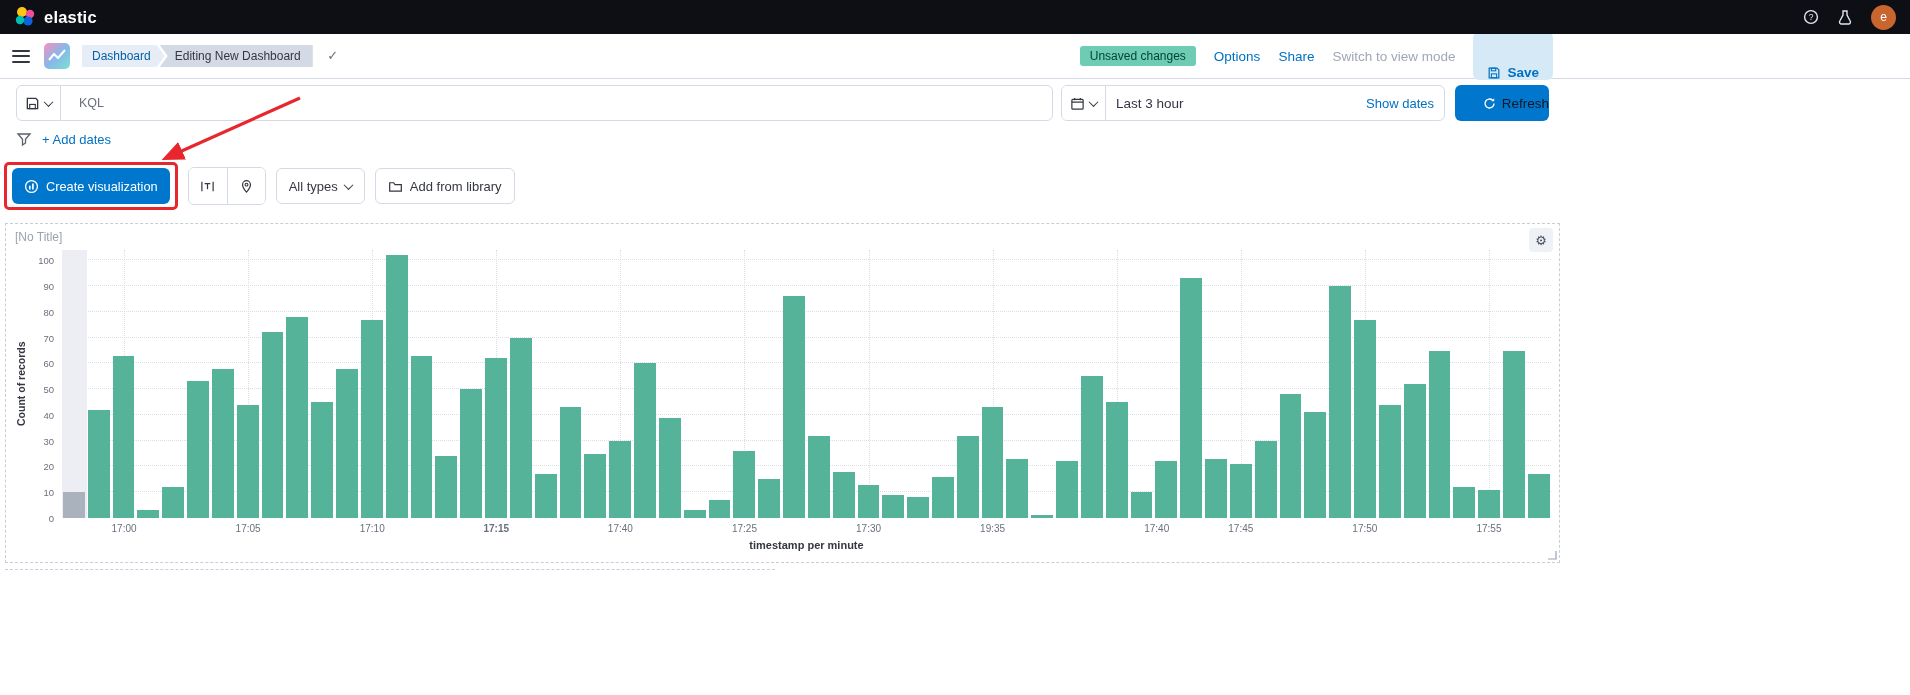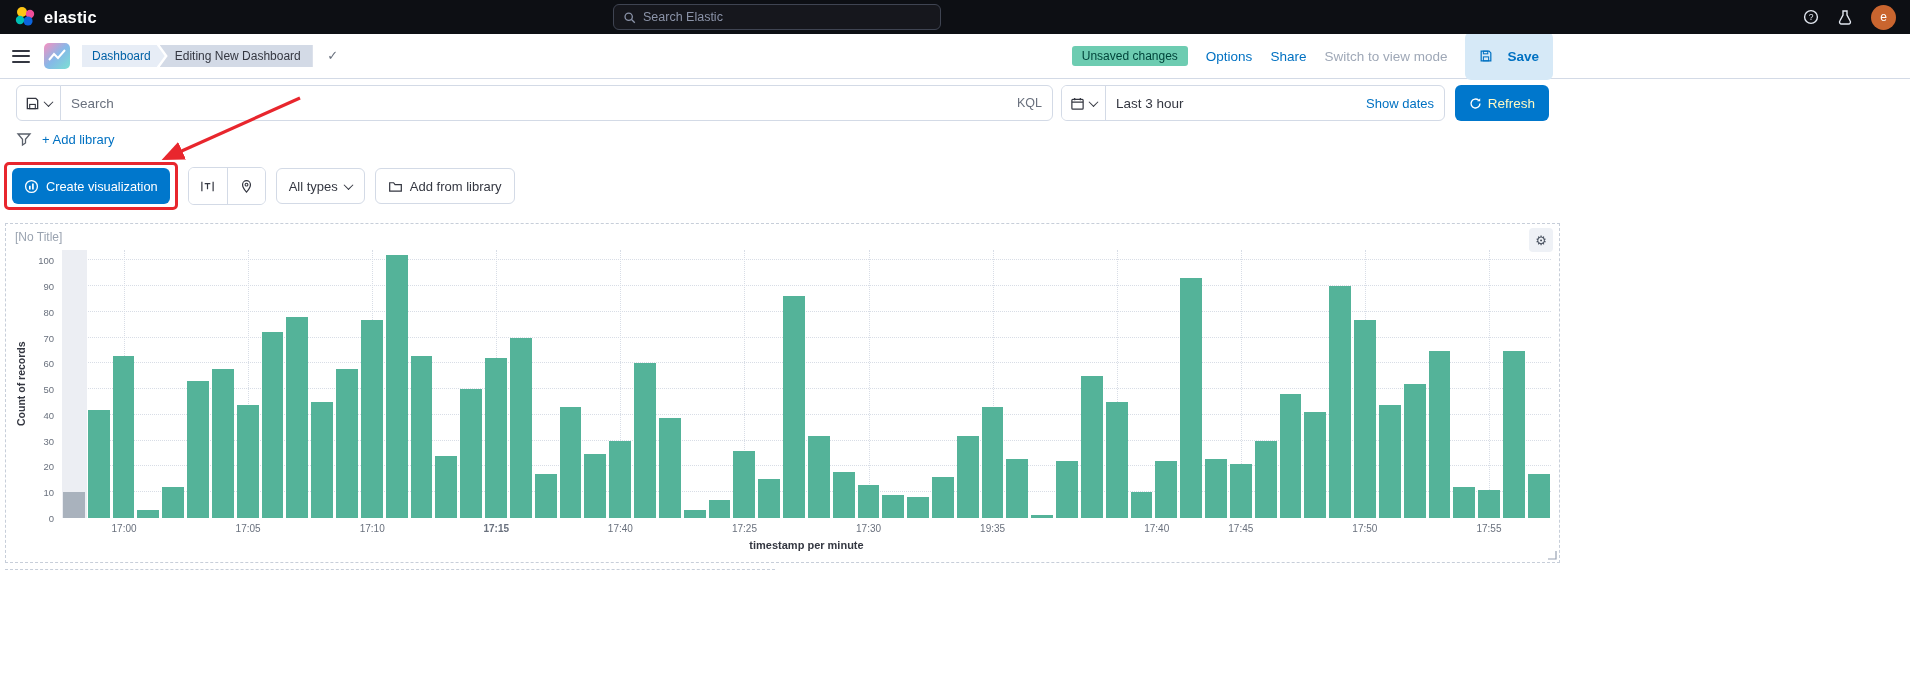--- a/index.html
+++ b/index.html
@@ -35,42 +35,42 @@
     clip-path:polygon(0 0,calc(100% - 8px) 0,100% 50%,calc(100% - 8px) 100%,0 100%); }
   .crumb2 { display:inline-flex; align-items:center; height:22px; margin-left:-5px;
     padding:0 12px 0 15px; font-size:12px; color:#343741; background:#d3dae6; cursor:pointer;
     clip-path:polygon(0 0,100% 0,100% 100%,0 100%,8px 50%); }
   .crumb-check { margin-left:10px; color:#69707d; font-size:13px; }
   .nav-right { margin-left:auto; display:flex; align-items:center; gap:18px; }
   .badge { background:#6dccb1; color:#00443a; font-size:12px; font-weight:500;
     padding:3px 10px; border-radius:3px; }
   .nav-link { color:#0071c2; font-size:13.5px; cursor:pointer; }
   .nav-link.disabled { color:#9fa8b7; }
-  .save-btn { display:flex; align-items:center; gap:14px; background:#d6e9f7; color:#0071c2;
+  .save-btn { display:flex; align-items:flex-end; gap:6px; background:#d6e9f7; color:#0071c2;
     font-weight:600; font-size:13.5px; height:48px; padding:0 14px; border-radius:6px;
     border:none; cursor:pointer; font-family:inherit; }
 
   
   .query-section { padding-top:6px; }
   .query-row { display:flex; align-items:center; margin:0 16px; }
   .sq-btn { display:flex; align-items:center; gap:5px; height:36px; padding:0 8px;
     background:#fff; border:1px solid #d3dae6; border-radius:6px 0 0 6px; cursor:pointer; color:#343741; }
   .search-wrap { flex:1; display:flex; align-items:center; height:36px; margin-left:-1px;
     border:1px solid #d3dae6; border-radius:0 6px 6px 0; background:#fff; padding:0 10px; }
   .search-wrap input { flex:1; border:none; outline:none; font-size:13.5px; color:#343741; font-family:inherit; }
   .search-wrap input::placeholder { color:#69707d; }
   .kql { font-size:12.5px; color:#69707d; cursor:pointer; padding-left:8px; }
   .date-group { display:flex; align-items:stretch; height:36px; margin-left:8px; width:384px;
     border:1px solid #d3dae6; border-radius:6px; background:#fff; overflow:hidden; }
   .cal-btn { display:flex; align-items:center; gap:5px; padding:0 8px; background:#fff;
     border:none; border-right:1px solid #d3dae6; color:#343741; cursor:pointer; }
   .time-text { flex:1; display:flex; align-items:center; padding:0 10px; font-size:13.5px; color:#343741; cursor:pointer; }
   .show-dates { display:flex; align-items:center; padding:0 10px; color:#0071c2; font-size:13px; cursor:pointer; }
-  .refresh-btn { margin-left:10px; display:flex; align-items:center; justify-content:center; gap:6px;
-    background:#0077cc; color:#fef9c3; border:none; height:36px; width:94px; border-radius:6px;
+  .refresh-btn { margin-left:10px; display:flex; align-items:center; justify-content:flex-end; gap:6px;
+    background:#0077cc; color:#0f172a; border:none; height:36px; width:94px; border-radius:6px;
     font-size:13.5px; font-weight:500; cursor:pointer; font-family:inherit; }
   .chev { display:inline-block; width:7px; height:7px; border-right:1.6px solid currentColor;
     border-bottom:1.6px solid currentColor; transform:rotate(45deg) translate(-1px,-1px); }
 
   
   .filter-row { display:flex; align-items:center; gap:10px; margin:10px 16px 0; }
   .add-filter { color:#0071c2; font-size:13px; cursor:pointer; }
 
   
   .toolbar { display:flex; align-items:center; gap:10px; margin-top:20px; padding-left:12px; }
@@ -125,27 +125,20 @@
 <header class="topbar">
   <div class="logo">
     <svg width="22" height="22" viewBox="0 0 22 22">
       <circle cx="8" cy="6" r="5" fill="#fec514"></circle>
       <circle cx="16" cy="8" r="4.2" fill="#f04e98"></circle>
       <circle cx="14" cy="15" r="4.6" fill="#0b64dd"></circle>
       <circle cx="6" cy="14" r="4.2" fill="#00bfb3"></circle>
     </svg>
     <span class="brand">elastic</span>
   </div>
-  <div class="global-search">
-    <svg width="13" height="13" viewBox="0 0 16 16">
-      <circle cx="7" cy="7" r="4.5" fill="none" stroke="#8b93a8" stroke-width="1.6"></circle>
-      <line x1="10.5" y1="10.5" x2="14.5" y2="14.5" stroke="#8b93a8" stroke-width="1.6"></line>
-    </svg>
-    <input placeholder="Search Elastic" style="">
-  </div>
   <div class="topbar-right">
     <span class="tb-icon">
       <svg width="16" height="16" viewBox="0 0 16 16">
         <circle cx="8" cy="8" r="6.4" fill="none" stroke="currentColor" stroke-width="1.4"></circle>
         <text x="8" y="11" font-size="8.5" text-anchor="middle" fill="currentColor">?</text>
       </svg>
     </span>
     <span class="tb-icon">
       <svg width="16" height="16" viewBox="0 0 16 16">
         <path d="M6 2h4v4l3.2 6a2 2 0 0 1-1.8 3H4.6a2 2 0 0 1-1.8-3L6 6z" fill="none" stroke="currentColor" stroke-width="1.4"></path>
@@ -199,21 +192,20 @@
   <section class="query-section">
     <div class="query-row">
       <button class="sq-btn">
         <svg width="15" height="15" viewBox="0 0 16 16">
           <path d="M2.5 2.5h9l2 2v9h-11z" fill="none" stroke="#343741" stroke-width="1.4"></path>
           <rect x="5" y="9" width="6" height="4.5" fill="none" stroke="#343741" stroke-width="1.2"></rect>
         </svg>
         <span class="chev"></span>
       </button>
       <div class="search-wrap">
-        <input placeholder="Search" style="">
         <span class="kql">KQL</span>
       </div>
       <div class="date-group">
         <button class="cal-btn">
           <svg width="15" height="15" viewBox="0 0 16 16">
             <rect x="2" y="3.5" width="12" height="10.5" rx="1" fill="none" stroke="#343741" stroke-width="1.3"></rect>
             <line x1="2" y1="6.5" x2="14" y2="6.5" stroke="#343741" stroke-width="1.3"></line>
             <line x1="5" y1="2" x2="5" y2="4.5" stroke="#343741" stroke-width="1.3"></line>
             <line x1="11" y1="2" x2="11" y2="4.5" stroke="#343741" stroke-width="1.3"></line>
           </svg>
@@ -228,21 +220,21 @@
           <path d="M13.8 1.6v3.6h-3.6z" fill="#fff"></path>
         </svg>
         <span>Refresh</span>
       </button>
     </div>
 
     <div class="filter-row">
       <svg width="16" height="16" viewBox="0 0 16 16">
         <path d="M2 3h12l-4.5 5.2V12l-3 2V8.2z" fill="none" stroke="#5a606b" stroke-width="1.3"></path>
       </svg>
-      <span class="add-filter">+ Add library</span>
+      <span class="add-filter">+ Add dates</span>
     </div>
   </section>
 
   <section class="toolbar">
     <div class="cv-wrap">
       <button class="btn-primary">
         <svg width="15" height="15" viewBox="0 0 16 16">
           <circle cx="8" cy="8" r="6.3" fill="none" stroke="#fff" stroke-width="1.4"></circle>
           <rect x="5.3" y="7.2" width="1.8" height="4" fill="#fff"></rect>
           <rect x="8.6" y="4.8" width="1.8" height="6.4" fill="#fff"></rect>

